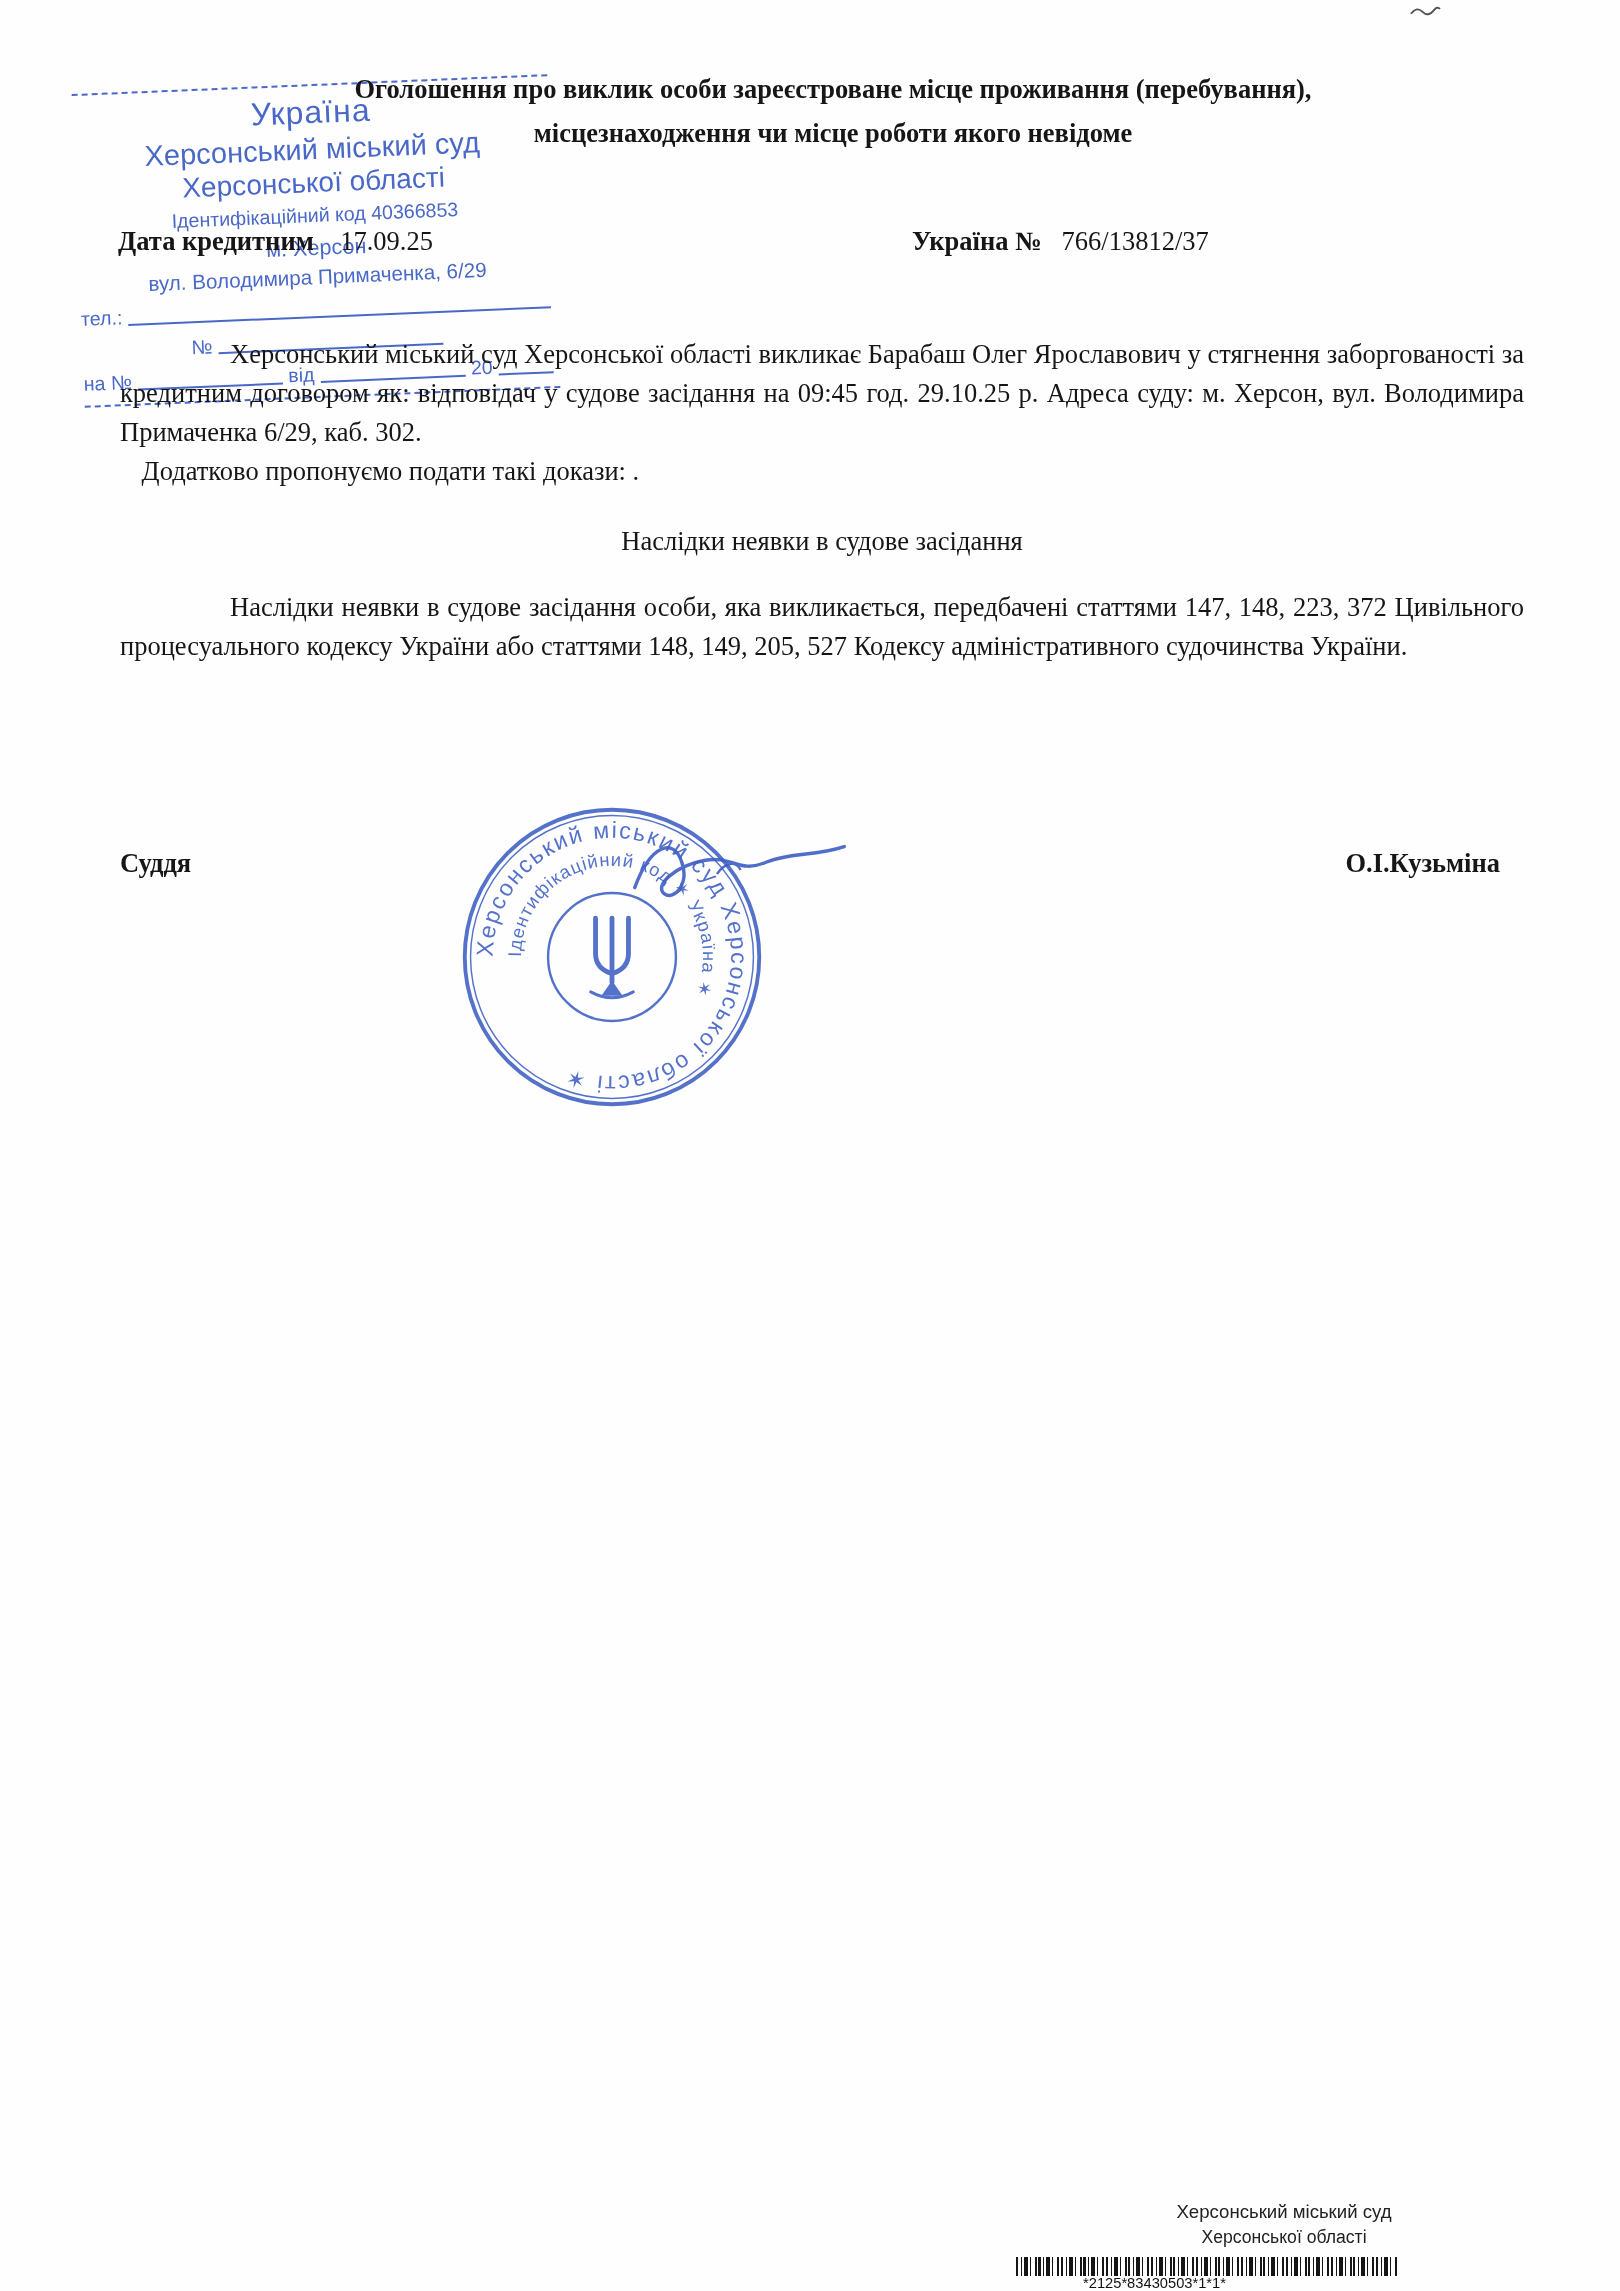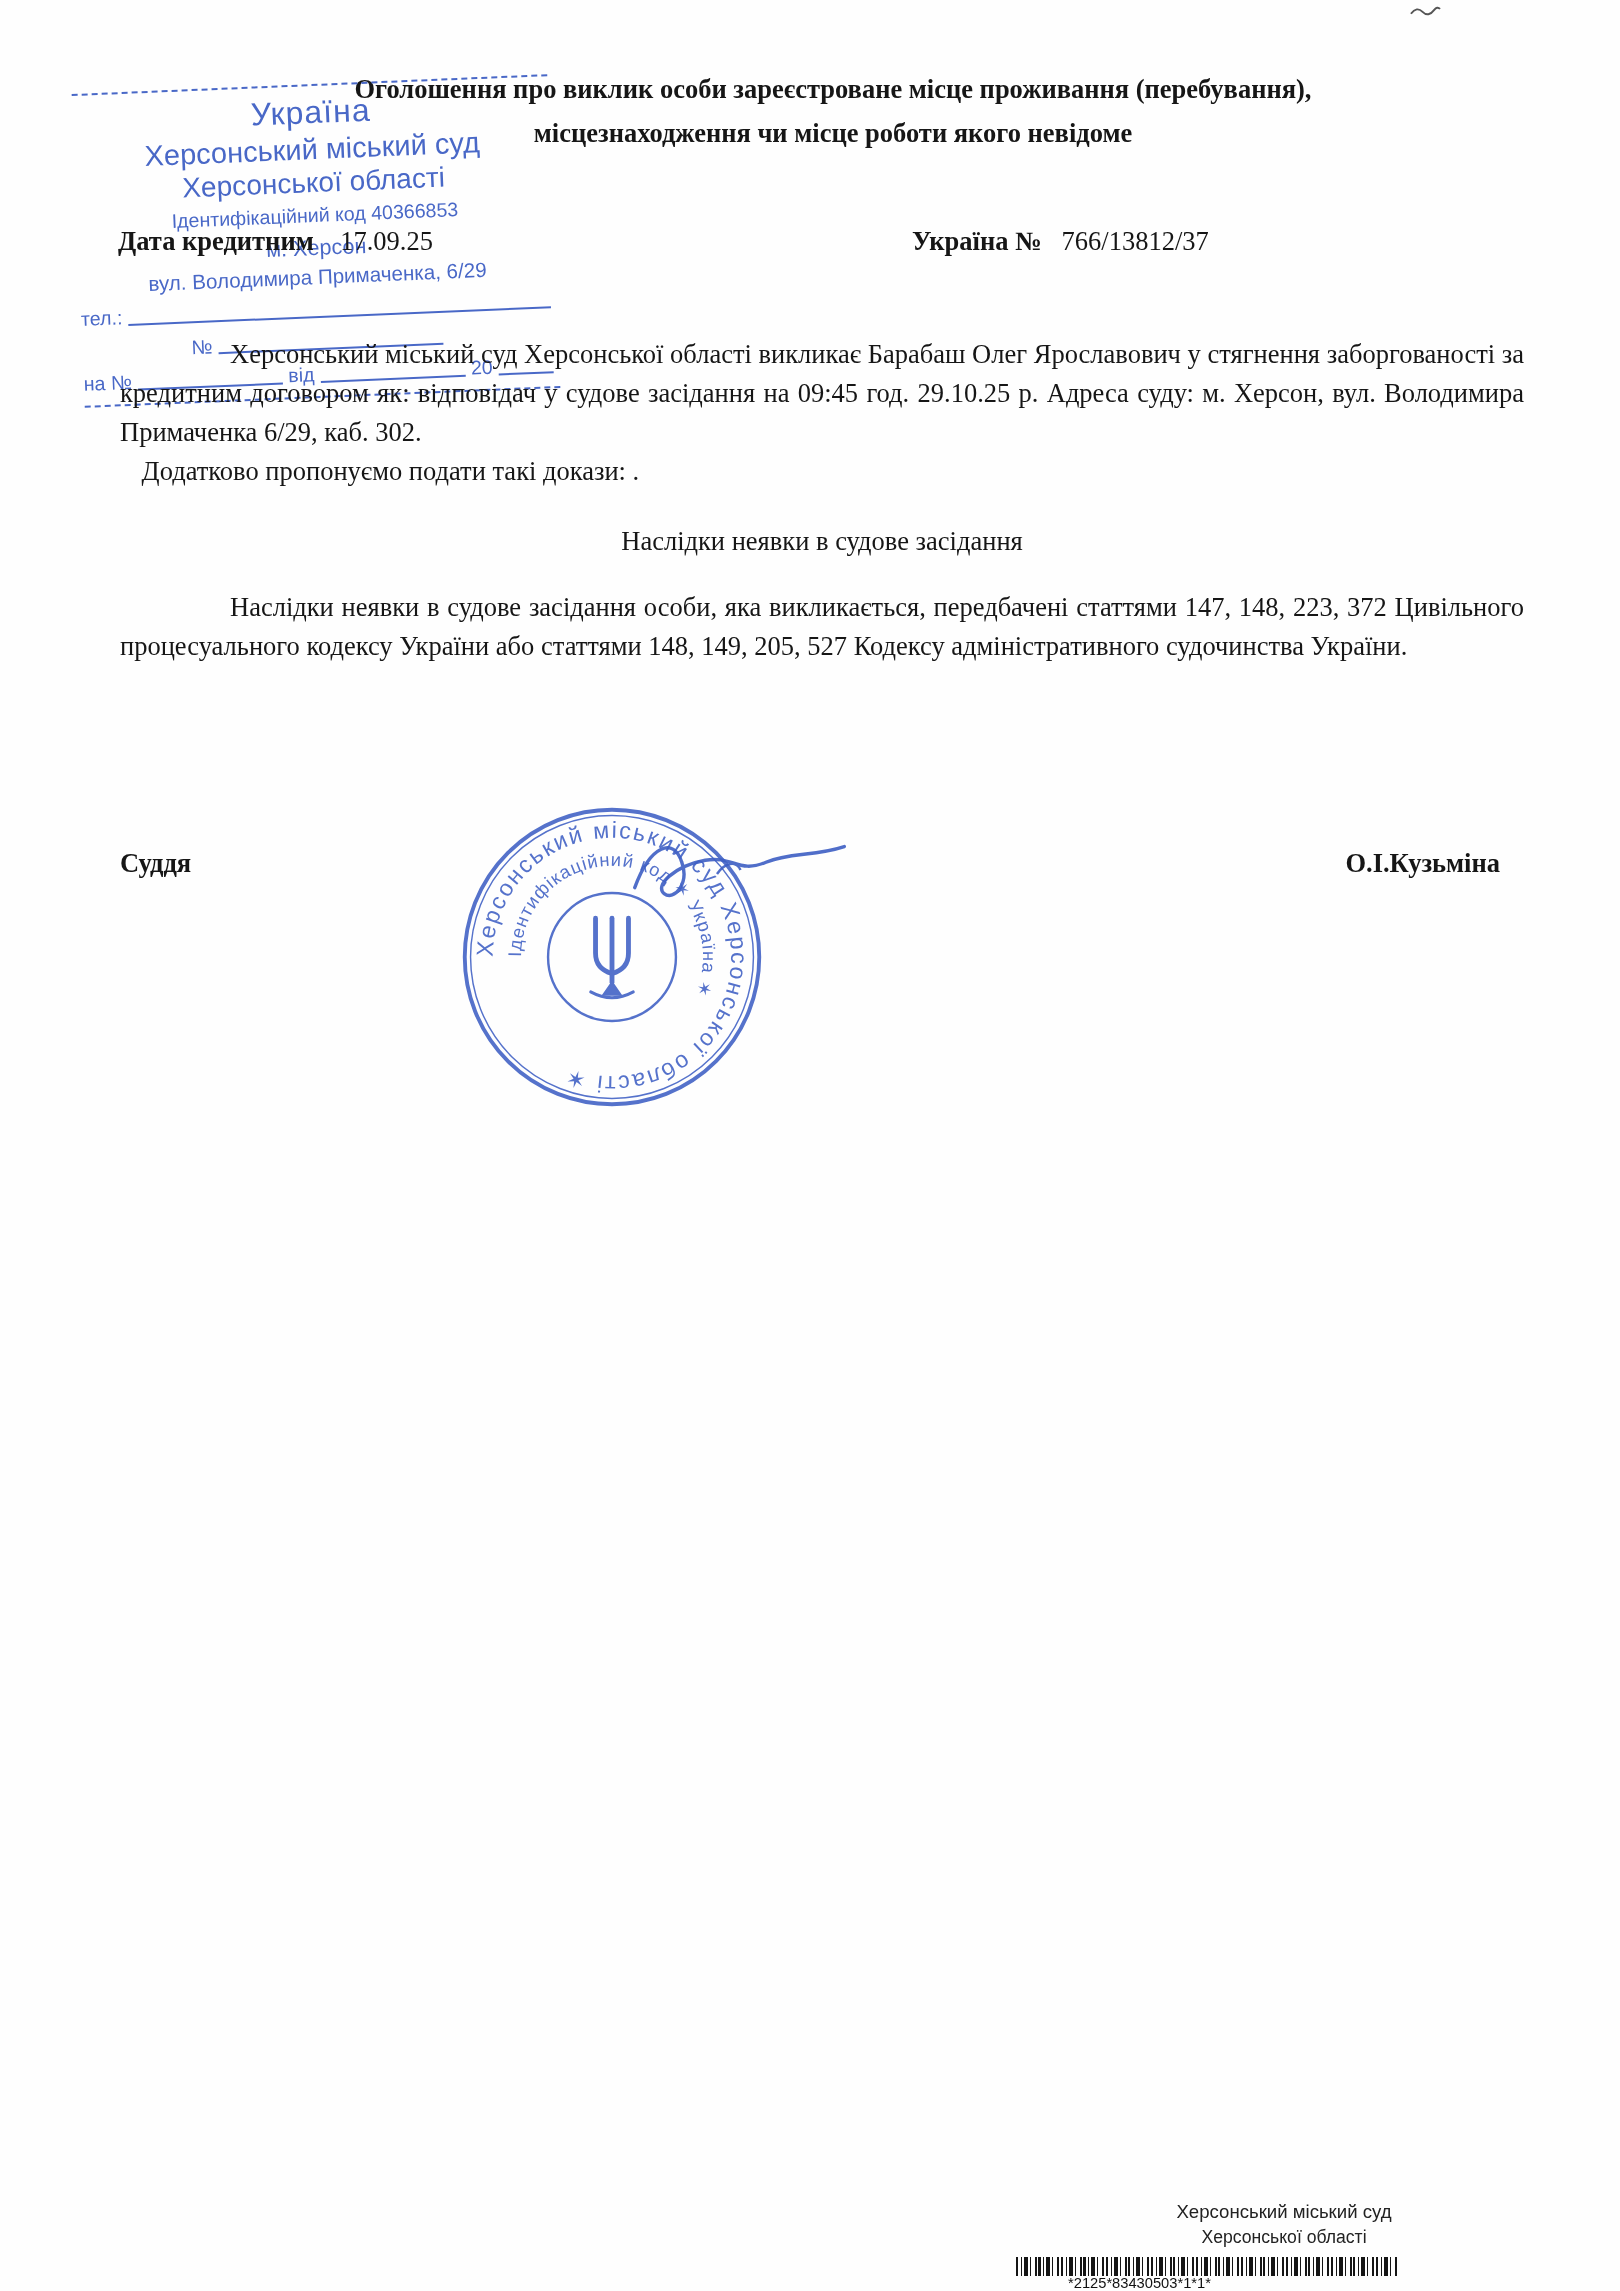--- a/index.html
+++ b/index.html
@@ -91,22 +91,22 @@
   .barcode{
     position:absolute;left:1016px;top:2257px;width:382px;height:18.6px;
     background-image:repeating-linear-gradient(90deg,
       #151515 0px,#151515 2px,transparent 2px,transparent 4.9px,
       #151515 4.9px,#151515 5.9px,transparent 5.9px,transparent 7.8px,
       #151515 7.8px,#151515 11.8px,transparent 11.8px,transparent 13.7px,
       #151515 13.7px,#151515 14.7px,transparent 14.7px,transparent 18.6px,
       #151515 18.6px,#151515 20.6px,transparent 20.6px,transparent 22.5px);
   }
   .barcode-value{
-    position:absolute;left:1068px;top:2275px;width:343px;
-    font-family:"Liberation Sans", sans-serif;
+    position:absolute;left:983px;top:2275px;width:343px;
+    text-align:center;font-family:"Liberation Sans", sans-serif;
     font-size:14.7px;color:#111;
   }
 
   .scan-artifact{
     position:absolute;left:1409px;top:3.9px;width:33px;height:15.7px;
   }
 </style>
 </head>
 <body>
 

